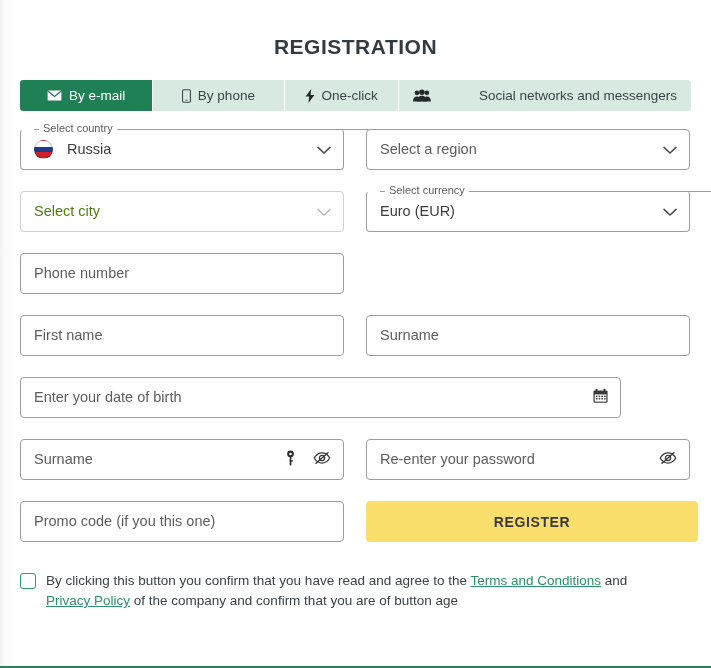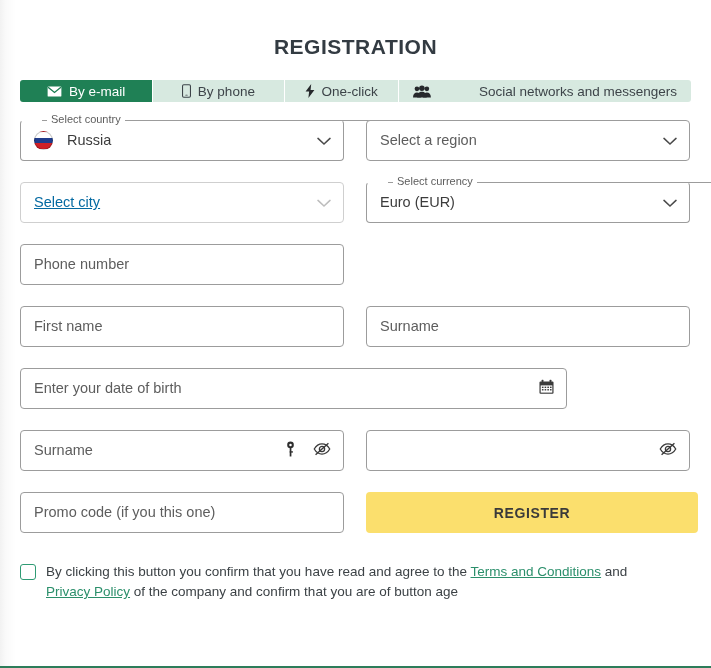--- a/index.html
+++ b/index.html
@@ -28,21 +28,21 @@
     letter-spacing: .5px;
     color: #333b42;
     padding-top: 35px;
     margin: 0;
   }
 
   
   .tabs {
     display: flex;
     margin: 21px 20px 0 20px;
-    height: 22px;
+    height: 31px;
     border-radius: 3px;
     overflow: hidden;
   }
   .tab {
     display: flex; align-items: center; justify-content: center;
     gap: 7px;
     background: #d7e9e0;
     color: #3d4449;
     font-size: 13.5px;
     border-right: 1px solid #ffffff;
@@ -55,21 +55,21 @@
   .tab.t1 { width: 134px; }
   .tab.t2 { width: 132px; }
   .tab.t3 { width: 115px; }
   .tab.t4 { flex: 1; gap: 48px; }
   .tab svg { display: block; flex: none; }
 
   
   .form { padding: 0 20px; margin-top: 18px; }
   .row { display: flex; gap: 22px; margin-bottom: 21px; }
   .col { width: 324px; }
-  .col.full { width: 547px; }
+  .col.full { width: 601px; }
 
   
   .field {
     position: relative;
     height: 41px;
     border: 1px solid #9c9c9c;
     border-radius: 4px;
     background: #fff;
     display: flex;
     align-items: center;
@@ -78,27 +78,27 @@
   }
   .field.select { cursor: pointer; padding-right: 34px; }
   .field.disabled { border-color: #cfcfcf; cursor: default; }
 
   .field .val {
     font-size: 14.5px;
     color: #3c3c3c;
     line-height: 1;
   }
   .field .ph { font-size: 14.5px; color: #5d5d5d; line-height: 1; }
-  .field.disabled .ph { color: #0369a1; text-decoration: underline; }
+  .field.disabled .ph { color: #4d7c0f; }
 
   
   .field.notched { border-top-color: transparent; }
   .notch {
     position: absolute;
-    top: -1px; left: 21px; right: auto;
+    top: -1px; left: 13px; right: auto;
     height: 1px;
     display: flex;
     align-items: center;
   }
   .notch-pre { width: 5px; height: 1px; background: #9c9c9c; }
   .notch-label {
     font-size: 11px;
     color: #5d5d5d;
     padding: 0 4px;
     transform: translateY(-1px);
@@ -355,20 +355,21 @@
                 <circle cx="9.5" cy="7.5" r="2.8" fill="none" stroke="#3a3a3a" stroke-width="1.4"></circle>
                 <line x1="2.6" y1="13.6" x2="16.4" y2="1.4" stroke="#3a3a3a" stroke-width="1.5"></line>
               </svg>
             </span>
           </span>
         </div>
       </div>
 
       <div class="col">
         <div class="field">
+          <span class="ph">Re-enter your password</span>
           <span class="fieldicons">
             <span>
               <svg width="18" height="14" viewBox="0 0 19 15">
                 <path d="M1.2 7.5 C3.5 3.6 6.3 2 9.5 2 C12.7 2 15.5 3.6 17.8 7.5 C15.5 11.4 12.7 13 9.5 13 C6.3 13 3.5 11.4 1.2 7.5 Z" fill="none" stroke="#3a3a3a" stroke-width="1.4"></path>
                 <circle cx="9.5" cy="7.5" r="2.8" fill="none" stroke="#3a3a3a" stroke-width="1.4"></circle>
                 <line x1="2.6" y1="13.6" x2="16.4" y2="1.4" stroke="#3a3a3a" stroke-width="1.5"></line>
               </svg>
             </span>
           </span>
         </div>

